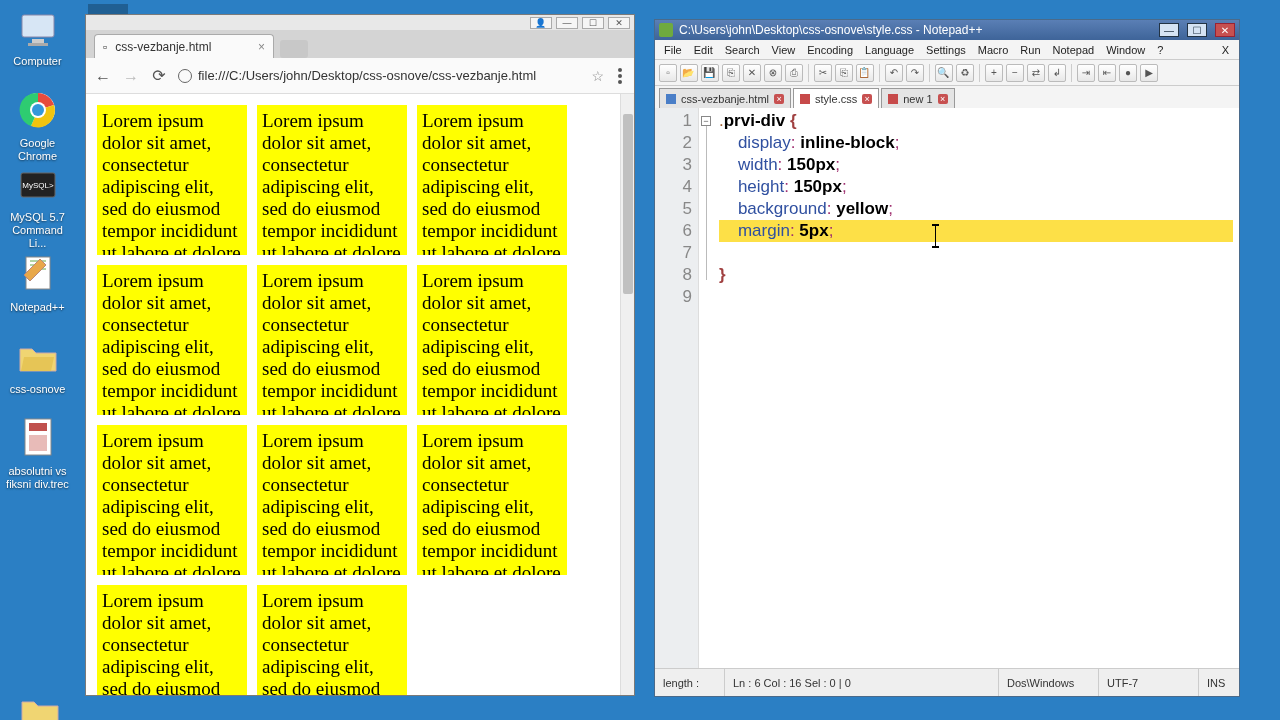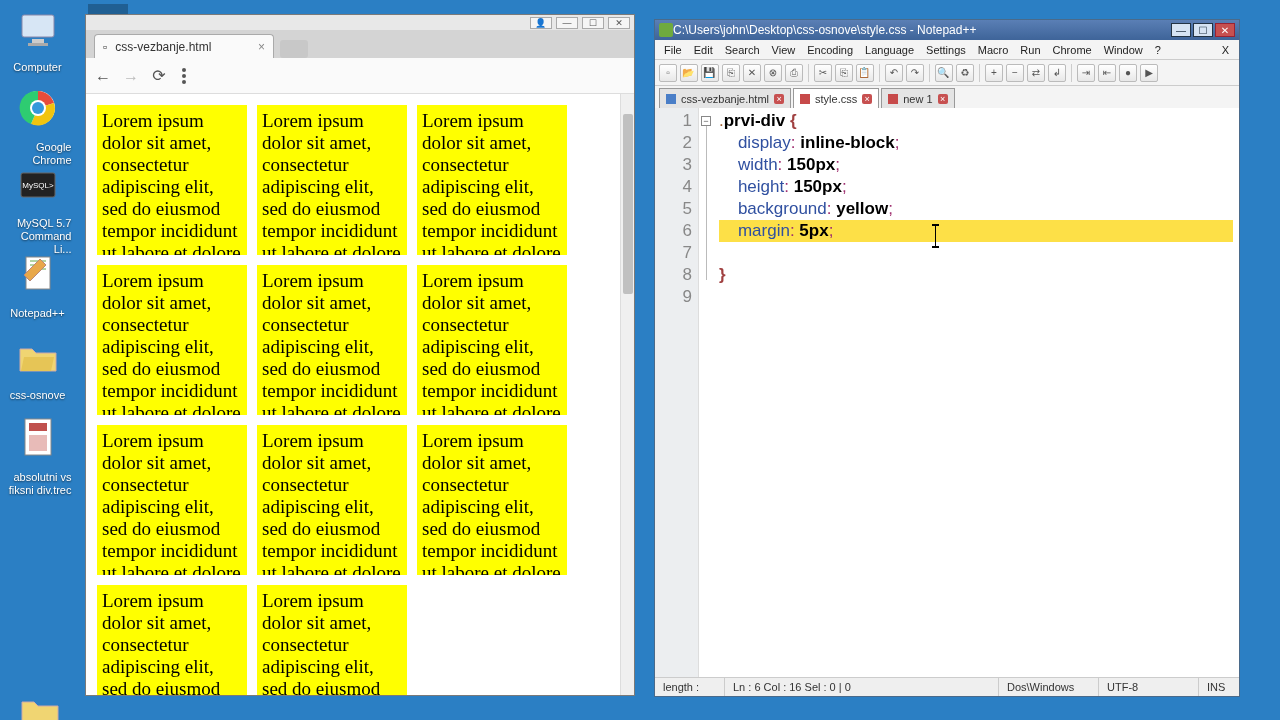--- a/index.html
+++ b/index.html
@@ -15,21 +15,21 @@
   position: absolute; left: 0; top: 5px;
   width: 75px;
   display: flex; flex-direction: column; align-items: center;
 }
 .dicon {
   width: 72px; height: 82px;
   display: flex; flex-direction: column; align-items: center; justify-content: flex-start;
   padding: 2px; cursor: default;
 }
 .dicon .img { width: 40px; height: 40px; display:flex; align-items:flex-end; justify-content:center; }
-.dicon .lbl { color:#fff; font-size:11px; text-align:right; text-shadow:0 1px 2px rgba(0,0,0,.6); margin-top:14px; line-height:1.2; }
+.dicon .lbl { color:#fff; font-size:11px; text-align:center; text-shadow:0 1px 2px rgba(0,0,0,.6); margin-top:8px; line-height:1.2; }
 
 
 .chrome-win {
   position:absolute; left:85px; top:14px;
   width:550px; height:682px;
   background:#fff;
   border:1px solid #7a7a7a;
   display:flex; flex-direction:column;
 }
 .chrome-title { height:15px; background:#e8e8e8; display:flex; justify-content:flex-end; align-items:center; gap:4px; padding:0 4px; }
@@ -54,21 +54,21 @@
 .npp-win {
   position:absolute; left:654px; top:19px;
   width:586px; height:678px;
   background:#f0f0f0;
   border:1px solid #4a6a8a;
   display:flex; flex-direction:column;
 }
 .npp-title {
   height:20px;
   background:linear-gradient(#5a7fb5,#3e6499);
-  color:#fff; display:flex; align-items:center; padding:0 4px; font-size:12px;
+  color:#fff; display:flex; align-items:center; padding:0 4px; gap:6px; font-size:12px;
 }
 .npp-title .ticon { width:14px; height:14px; background:#6faa3e; border-radius:2px; }
 .npp-title .ttext { flex:1; overflow:hidden; white-space:nowrap; }
 .npp-title .wbtn { width:20px; height:14px; background:#d5e3f3; color:#234; font-size:10px; display:flex; align-items:center; justify-content:center; border:1px solid #234; margin-left:2px; cursor:default; }
 .npp-title .wbtn.close { background:#c75050; color:#fff; border:1px solid #923; }
 .npp-menu { height:20px; background:#f4f4f4; border-bottom:1px solid #ccc; display:flex; align-items:center; padding:0 4px; gap:2px; font-size:11px; color:#222; }
 .npp-menu span { padding:2px 5px; cursor:default; }
 .npp-menu .mclose { margin-left:auto; padding:0 6px; }
 .npp-toolbar { height:26px; background:#f4f4f4; border-bottom:1px solid #ccc; display:flex; align-items:center; padding:0 4px; gap:3px; }
 .tbtn { width:18px; height:18px; border:1px solid #bbb; background:linear-gradient(#fff,#e8e8e8); border-radius:2px; display:flex; align-items:center; justify-content:center; font-size:10px; color:#555; cursor:default; }
@@ -91,21 +91,21 @@
 .hl { background:#fde047; }
 .code .caret { position:absolute; left:222px; top:118px; width:1px; height:20px; background:#000; }
 .code .caret::after { content:""; position:absolute; top:-2px; left:-3px; width:7px; height:2px; background:#000; }
 .code .caret::before { content:""; position:absolute; bottom:-2px; left:-3px; width:7px; height:2px; background:#000; }
 .c-dot { color:#a06030; }
 .c-sel { color:#000; font-weight:bold;text-align:center; }
 .c-brace { color:#a04040; font-weight:bold; }
 .c-prop { color:#3050a0; }
 .c-val { color:#000; font-weight:bold; }
 .c-punc { color:#a03070; }
-.npp-status { height:19px; background:#efefef; border-top:1px solid #ccc; display:flex; align-items:center; font-size:11px; color:#333; }
+.npp-status { height:28px; background:#efefef; border-top:1px solid #ccc; display:flex; align-items:center; font-size:11px; color:#333; }
 .npp-status > span { padding:0 8px; border-right:1px solid #ccc; height:100%; display:flex; align-items:center; }
 .npp-status > span:last-child { border:none; }
 
 
 .tray { position:absolute; left:20px; bottom:-10px; }
 </style>
 </head>
 <body>
 
 <div class="desktop-icons">
@@ -192,20 +192,25 @@
       <span>▫</span>
       <span>css-vezbanje.html</span>
       <span class="x">×</span>
     </div>
     <div class="newtab"></div>
   </div>
   <div class="chrome-addr">
     <div class="nav-icon">←</div>
     <div class="nav-icon disabled">→</div>
     <div class="nav-icon">⟳</div>
+    <div class="url">
+      <span class="globe"></span>
+      <span style="overflow:hidden;white-space:nowrap;">file:///C:/Users/john/Desktop/css-osnove/css-vezbanje.html</span>
+      <span class="star" style="margin-left:auto;">☆</span>
+    </div>
     <div style="width:12px;display:flex;justify-content:center;">
         <div class="menu-dots"></div>
       </div>
   </div>
   <div class="chrome-body">
     <div id="boxes"><div class="prvi-div">Lorem ipsum dolor sit amet, consectetur adipiscing elit, sed do eiusmod tempor incididunt ut labore et dolore magna aliqua.</div><div class="prvi-div">Lorem ipsum dolor sit amet, consectetur adipiscing elit, sed do eiusmod tempor incididunt ut labore et dolore magna aliqua.</div><div class="prvi-div">Lorem ipsum dolor sit amet, consectetur adipiscing elit, sed do eiusmod tempor incididunt ut labore et dolore magna aliqua.</div><div class="prvi-div">Lorem ipsum dolor sit amet, consectetur adipiscing elit, sed do eiusmod tempor incididunt ut labore et dolore magna aliqua.</div><div class="prvi-div">Lorem ipsum dolor sit amet, consectetur adipiscing elit, sed do eiusmod tempor incididunt ut labore et dolore magna aliqua.</div><div class="prvi-div">Lorem ipsum dolor sit amet, consectetur adipiscing elit, sed do eiusmod tempor incididunt ut labore et dolore magna aliqua.</div><div class="prvi-div">Lorem ipsum dolor sit amet, consectetur adipiscing elit, sed do eiusmod tempor incididunt ut labore et dolore magna aliqua.</div><div class="prvi-div">Lorem ipsum dolor sit amet, consectetur adipiscing elit, sed do eiusmod tempor incididunt ut labore et dolore magna aliqua.</div><div class="prvi-div">Lorem ipsum dolor sit amet, consectetur adipiscing elit, sed do eiusmod tempor incididunt ut labore et dolore magna aliqua.</div><div class="prvi-div">Lorem ipsum dolor sit amet, consectetur adipiscing elit, sed do eiusmod tempor incididunt ut labore et dolore magna aliqua.</div><div class="prvi-div">Lorem ipsum dolor sit amet, consectetur adipiscing elit, sed do eiusmod tempor incididunt ut labore et dolore magna aliqua.</div></div>
     <div class="chrome-scroll">
       <div class="thumb"></div>
     </div>
   </div>
@@ -222,21 +227,21 @@
   <div class="npp-menu" id="npp-menu">
       <span>File</span>
       <span>Edit</span>
       <span>Search</span>
       <span>View</span>
       <span>Encoding</span>
       <span>Language</span>
       <span>Settings</span>
       <span>Macro</span>
       <span>Run</span>
-      <span>Chrome</span>
+      <span>Notepad</span>
       <span>Window</span>
       <span>?</span>
       <span class="mclose">X</span>
     </div>
   <div class="npp-toolbar">
     <div class="tbtn">▫</div>
     <div class="tbtn">📂</div>
     <div class="tbtn">💾</div>
     <div class="tbtn">⎘</div>
     <div class="tbtn">✕</div>
@@ -312,16 +317,16 @@
         <div class="ln"></div>
         <div class="ln"><span class="c-brace">}</span></div>
         <div class="ln"></div>
         <div class="caret"></div>
     </div>
   </div>
   <div class="npp-status">
     <span style="flex:0 0 70px;">length :</span>
     <span style="flex:1;">Ln : 6    Col : 16    Sel : 0 | 0</span>
     <span style="flex:0 0 100px;">Dos\Windows</span>
-    <span style="flex:0 0 100px;">UTF-8</span>
+    <span style="flex:0 0 100px;">UTF-7</span>
     <span style="flex:0 0 40px;">INS</span>
   </div>
 </div>
 
 </body></html>

